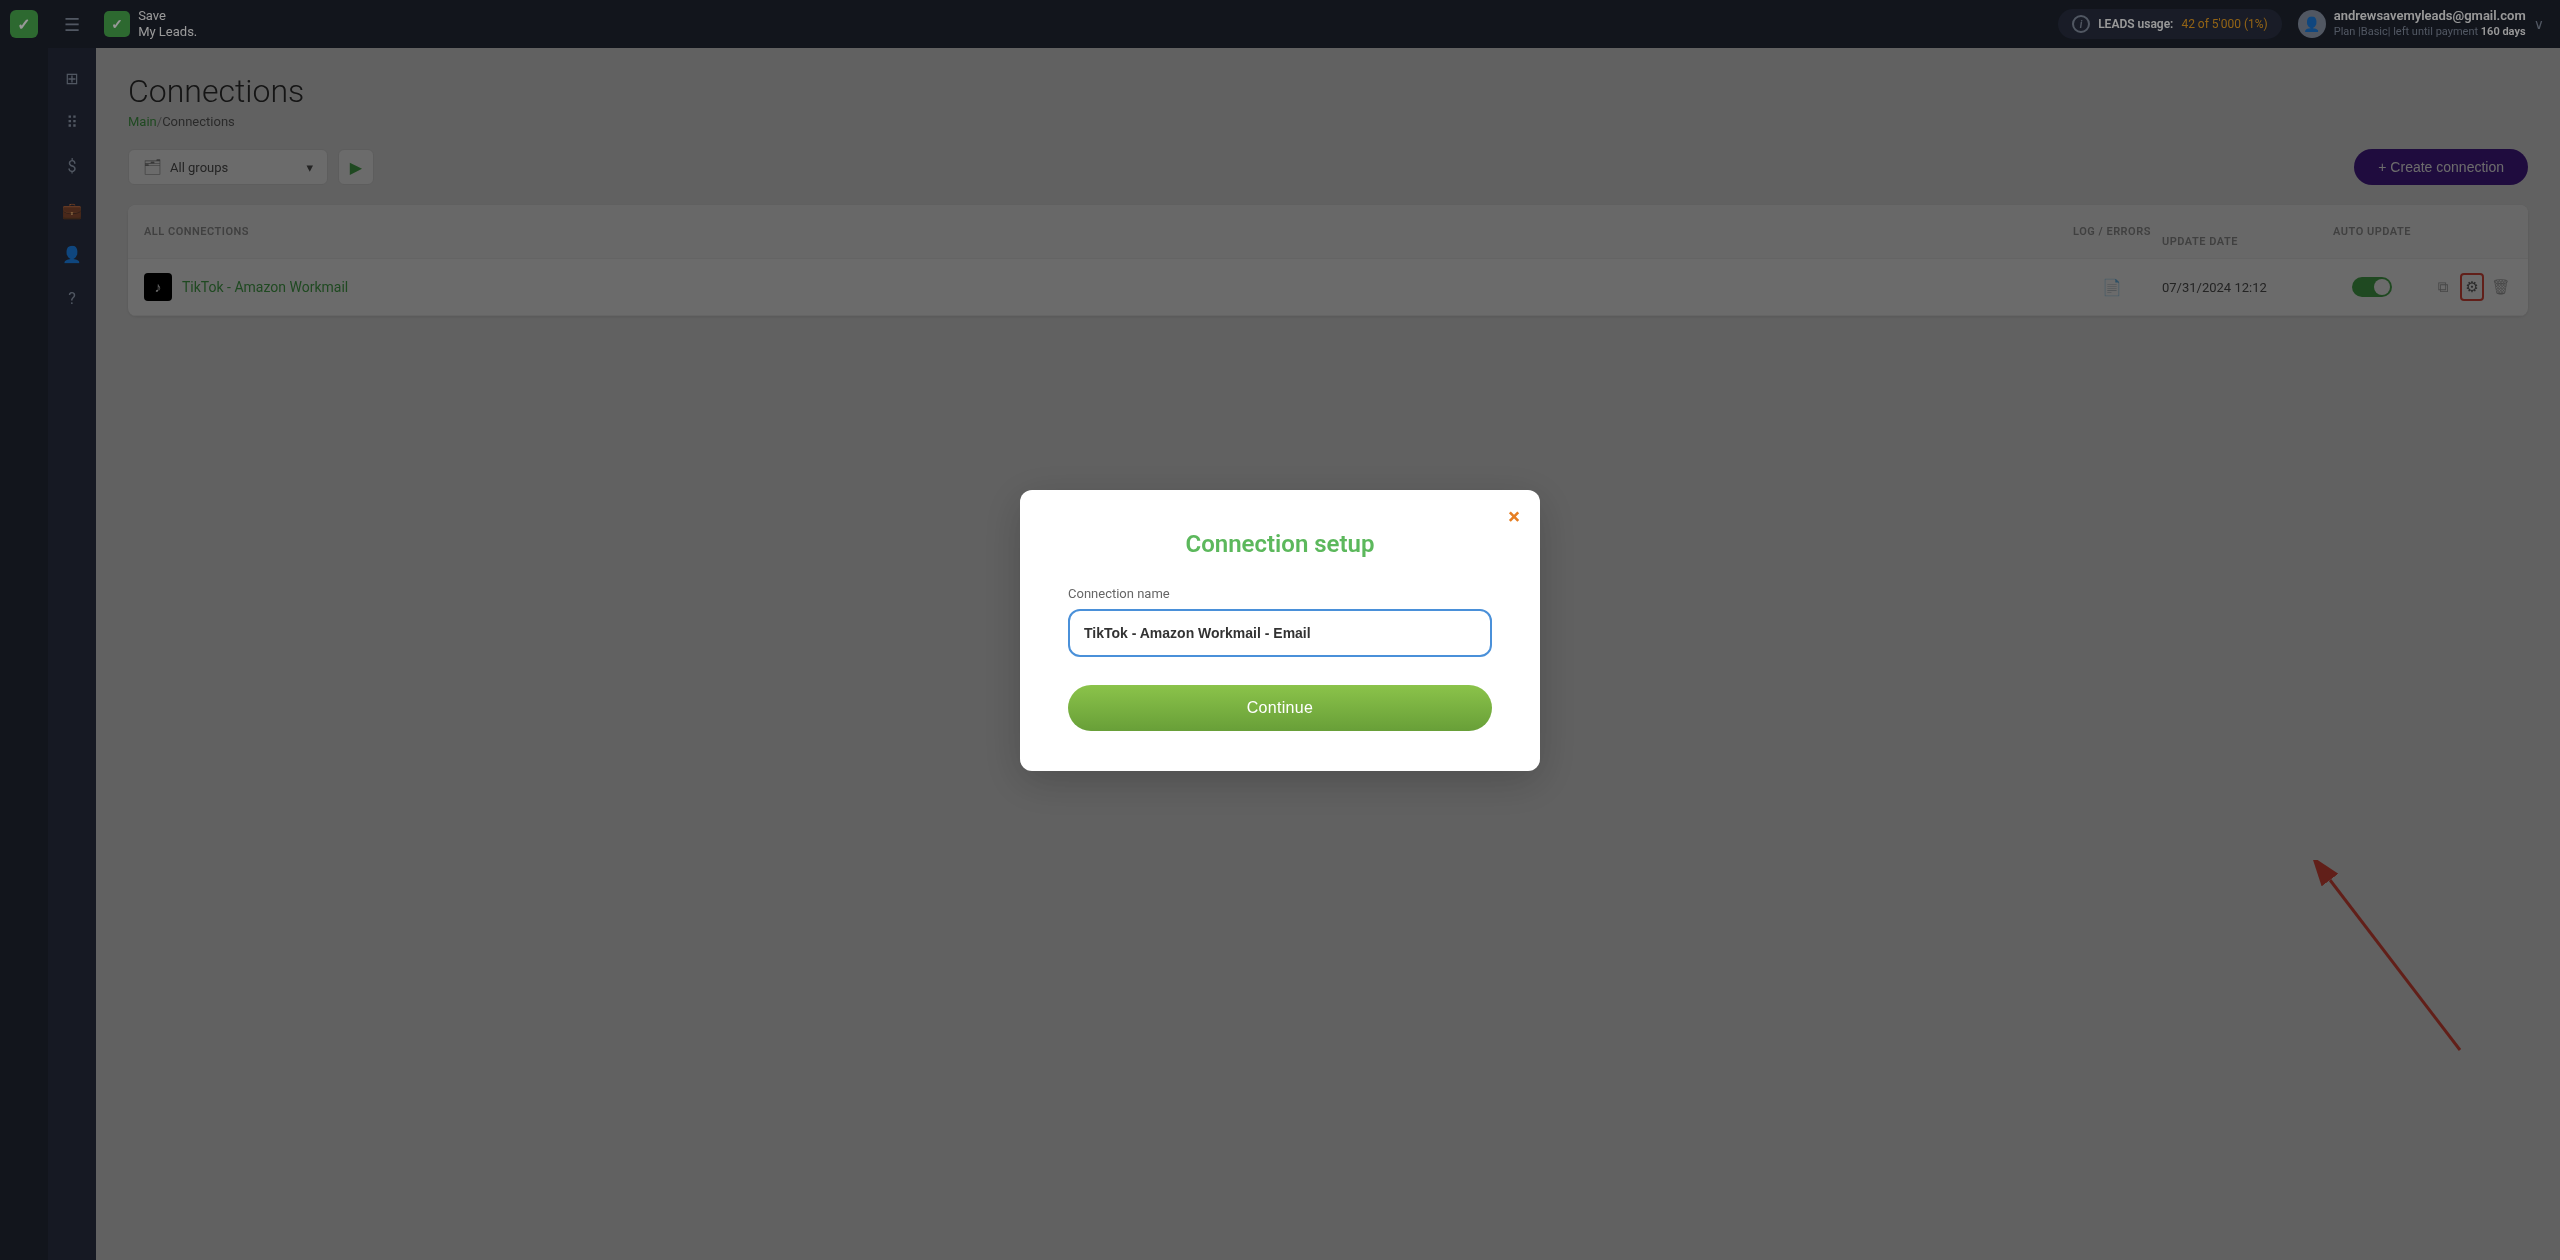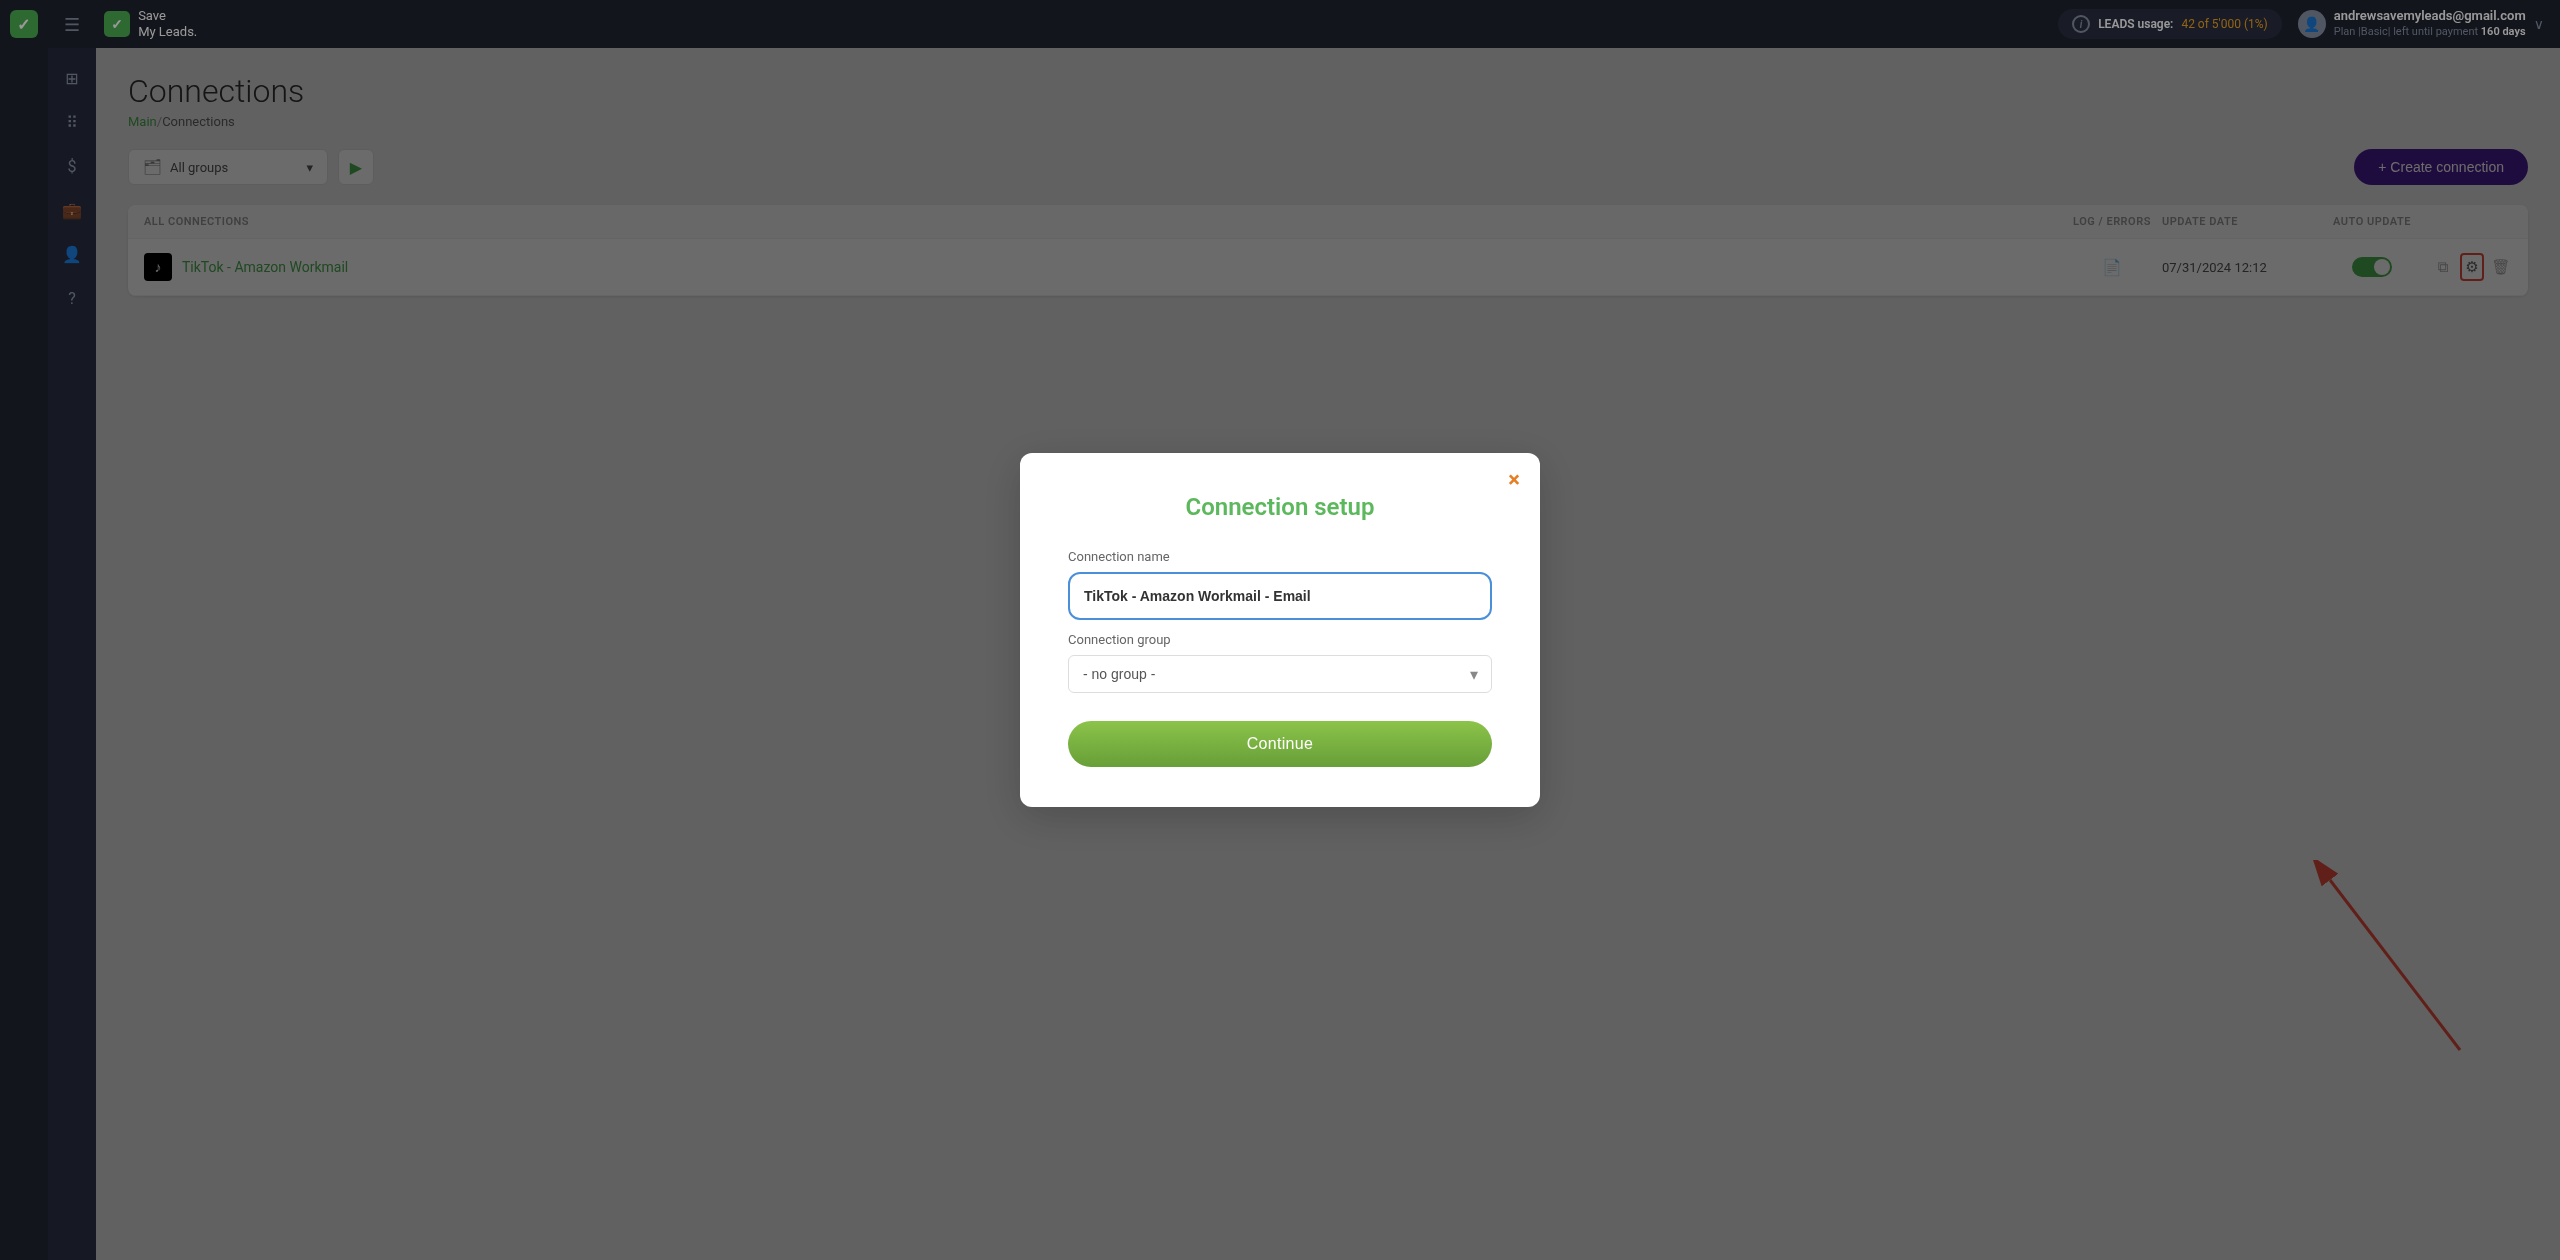--- a/index.html
+++ b/index.html
@@ -254,21 +254,21 @@
       background: #f9f9f9;
       border-bottom: 1px solid #eee;
       font-size: 11px;
       font-weight: 600;
       color: #999;
       text-transform: uppercase;
       letter-spacing: 0.5px;
     }
     .col-name { flex: 1; }
     .col-log { width: 100px; text-align: center; }
-    .col-update { width: 150px; }
+    .col-update { width: 150px; margin-top: 20px; }
     .col-auto { width: 120px; text-align: center; }
     .col-actions { width: 80px; }
 
     .table-row {
       display: flex;
       align-items: center;
       padding: 14px 16px;
       border-bottom: 1px solid #f0f0f0;
     }
     .connection-name {
@@ -544,24 +544,16 @@
 <div class="overlay">
   <div class="modal">
     <span class="modal-close">×</span>
     <h2 class="modal-title">Connection setup</h2>
 
     <div class="form-group">
       <label class="form-label">Connection name</label>
       <input class="form-input" type="text" value="TikTok - Amazon Workmail - Email" style="">
     </div>
 
-    <div class="form-group">
-      <label class="form-label">Connection group</label>
-      <div class="select-wrapper">
-        <select class="form-select">
-          <option>- no group -</option>
-        </select>
-      </div>
-    </div>
 
     <button class="modal-continue-btn">Continue</button>
   </div>
 </div>
 
 </body></html>

